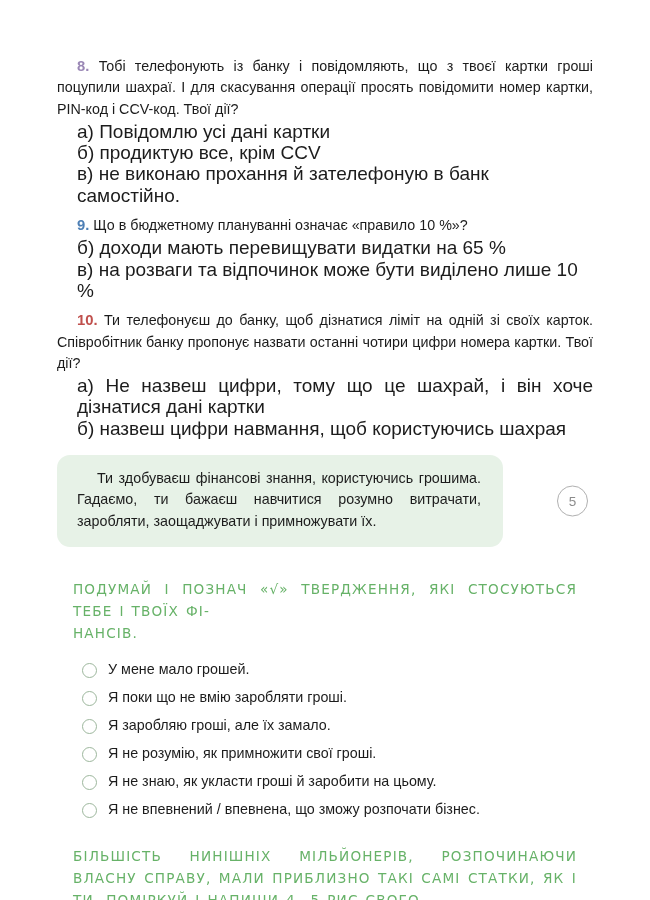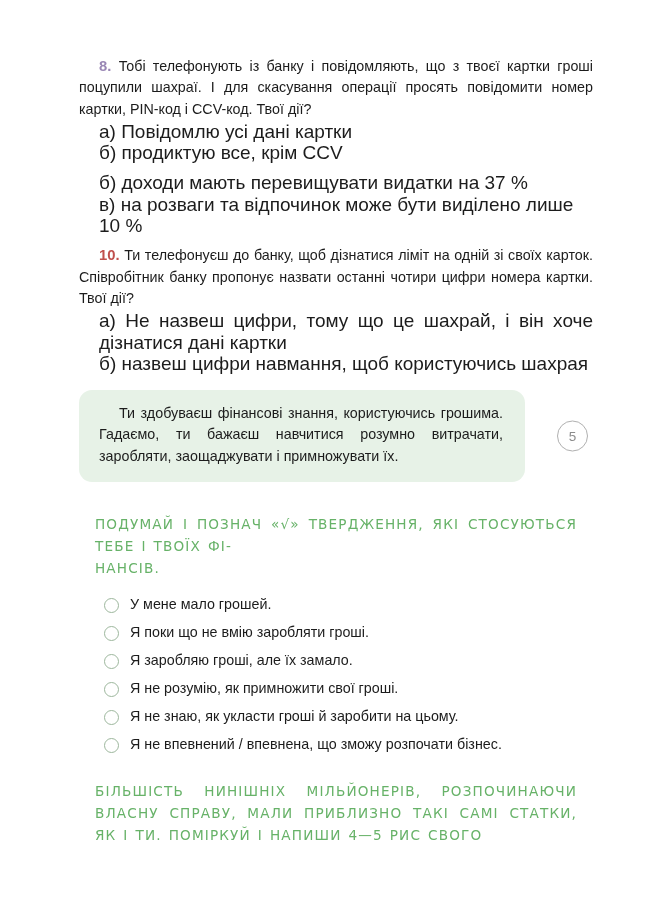--- a/index.html
+++ b/index.html
@@ -14,21 +14,21 @@
     color: #1c1c1c;
     overflow: hidden;
     position: relative;
   }
 
   .page {
     position: relative;
     width: 650px;
     height: 900px;
     box-sizing: border-box;
-    padding: 56px 57px 0 79px;
+    padding: 56px 57px 0 57px;
   }
 
   
   .question {
     font-size: 14.3px;
     line-height: 21.3px;
     text-align: justify;
     text-justify: inter-word;
     margin: 0 0 1px 0;
     hyphens: manual;
@@ -147,24 +147,28 @@
 </head>
 <body>
 
 <div class="page">
 
   <div class="question">
     <p class="q-body"><span class="qnum qnum-8">8.</span> <span>Тобі телефонують із банку і повідомляють, що з твоєї картки гроші поцупили шахраї. І для скасування операції просять повідомити номер картки, PIN-код і CCV-код. Твої дії?</span></p>
   </div>
   <p class="opt">а) Повідомлю усі дані картки</p>
   <p class="opt">б) продиктую все, крім CCV</p>
+  <p class="opt last">в) не виконаю прохання й зателефоную в банк самостійно.</p>
 
   <div class="q-gap"></div>
 
-  <p class="opt">б) доходи мають перевищувати видатки на 37 %</p>
+  <div class="question">
+    <p class="q-body"><span class="qnum qnum-9">9.</span> <span>Що в бюджетному плануванні означає «правило 10 %»?</span></p>
+  </div>
+  <p class="opt">б) доходи мають перевищувати видатки на 65 %</p>
   <p class="opt last">в) на розваги та відпочинок може бути виділено лише 10 %</p>
 
   <div class="q-gap"></div>
 
   <div class="question">
     <p class="q-body"><span class="qnum qnum-10">10.</span> <span>Ти телефонуєш до банку, щоб дізнатися ліміт на одній зі своїх карток. Співробітник банку пропонує назвати останні чотири цифри номера картки. Твої дії?</span></p>
   </div>
   <p class="opt">а) Не назвеш цифри, тому що це шахрай, і він хоче дізнатися дані картки</p>
   <p class="opt">б) назвеш цифри навмання, щоб користуючись шахрая</p>
 

